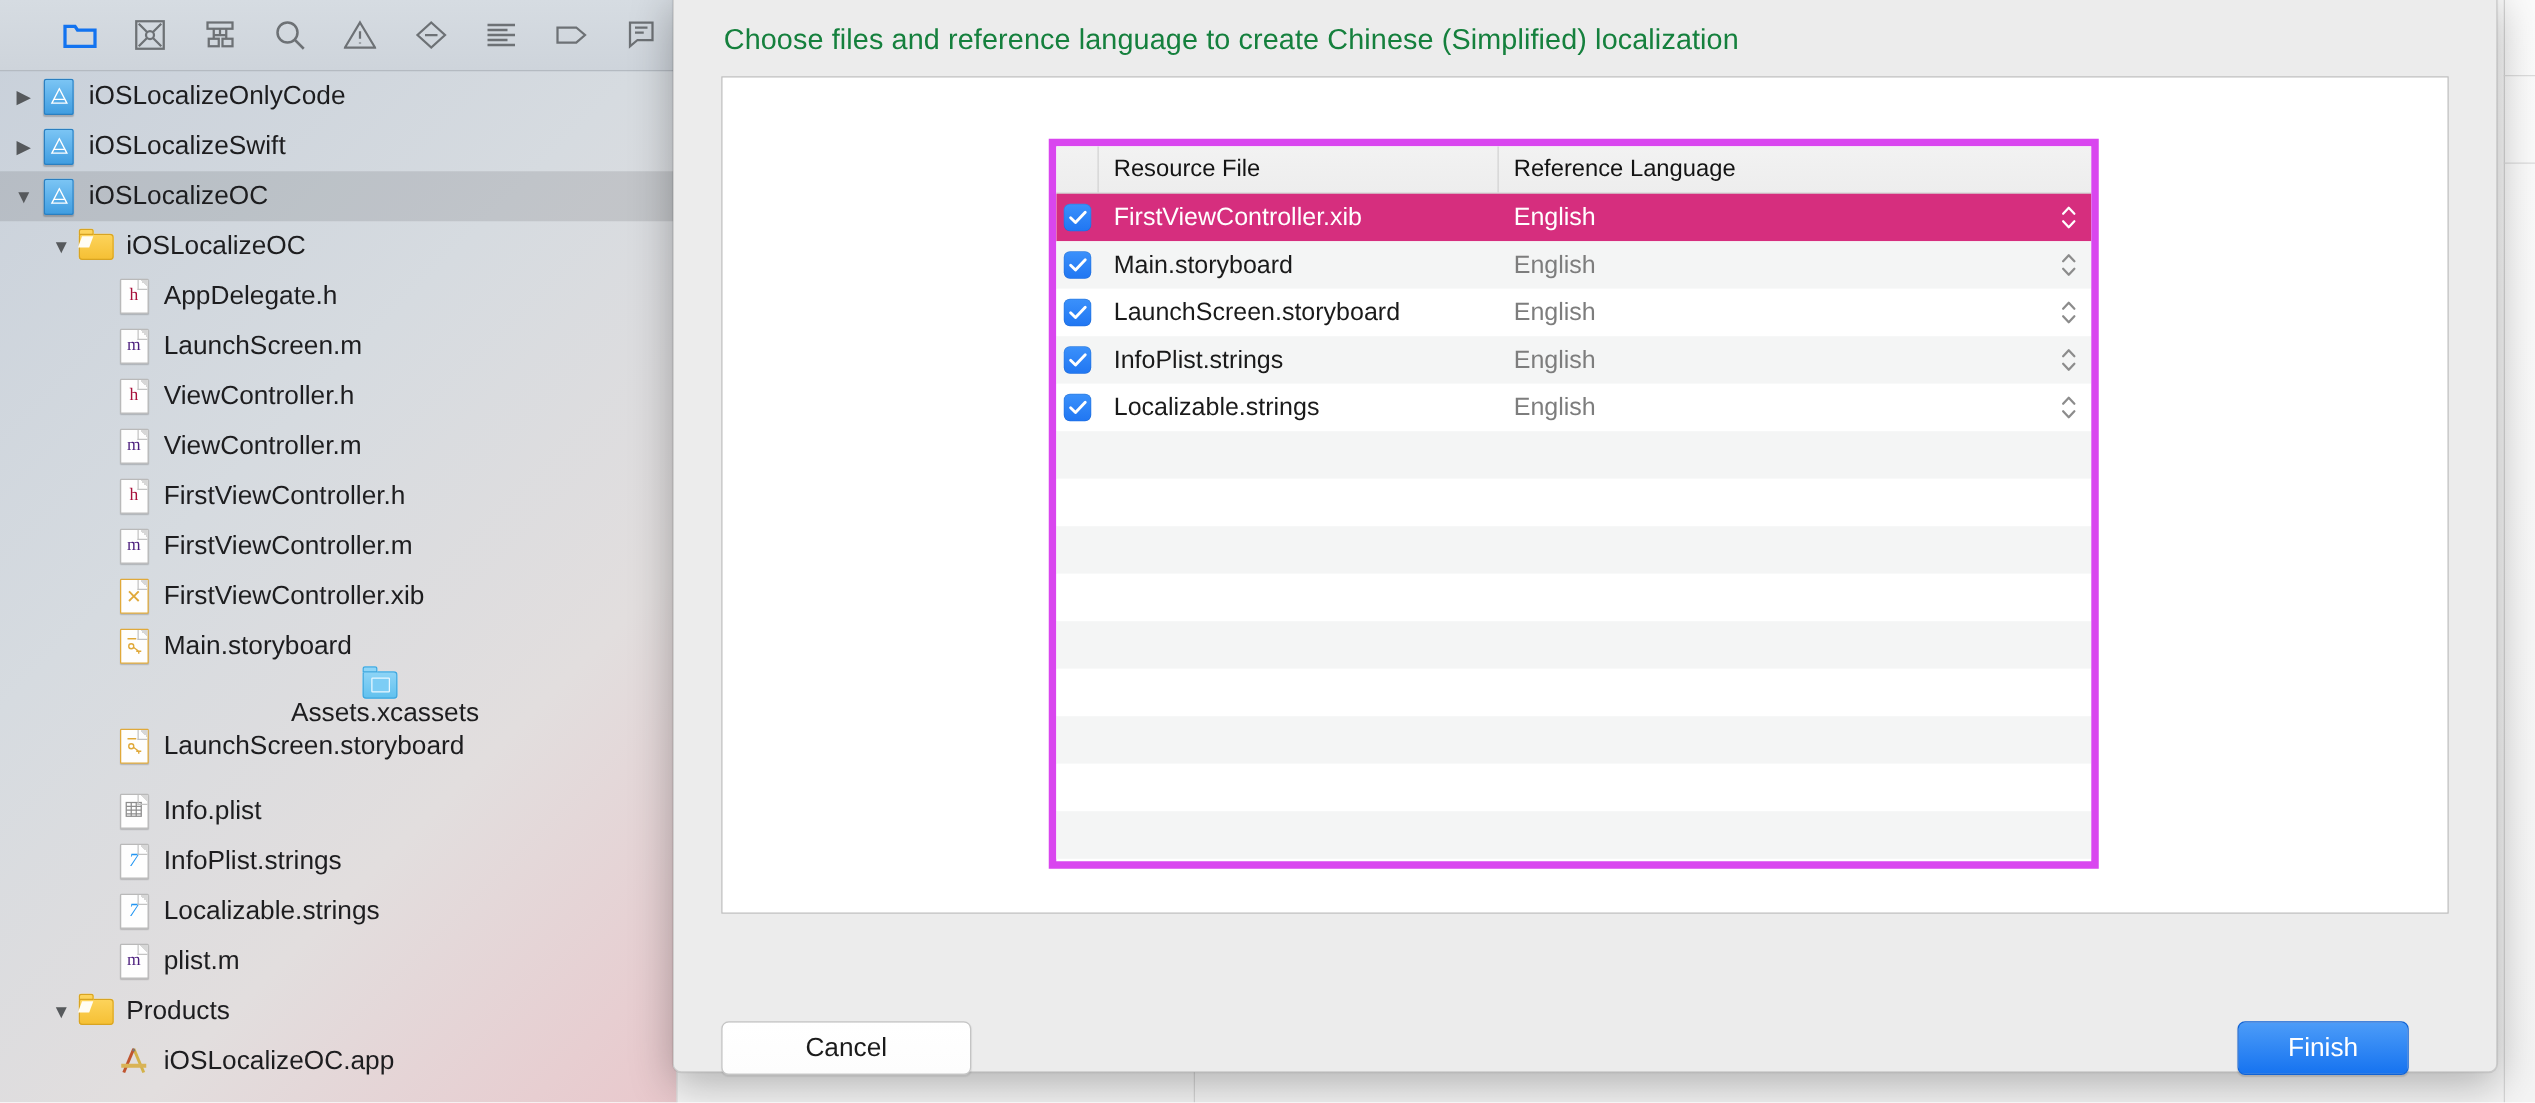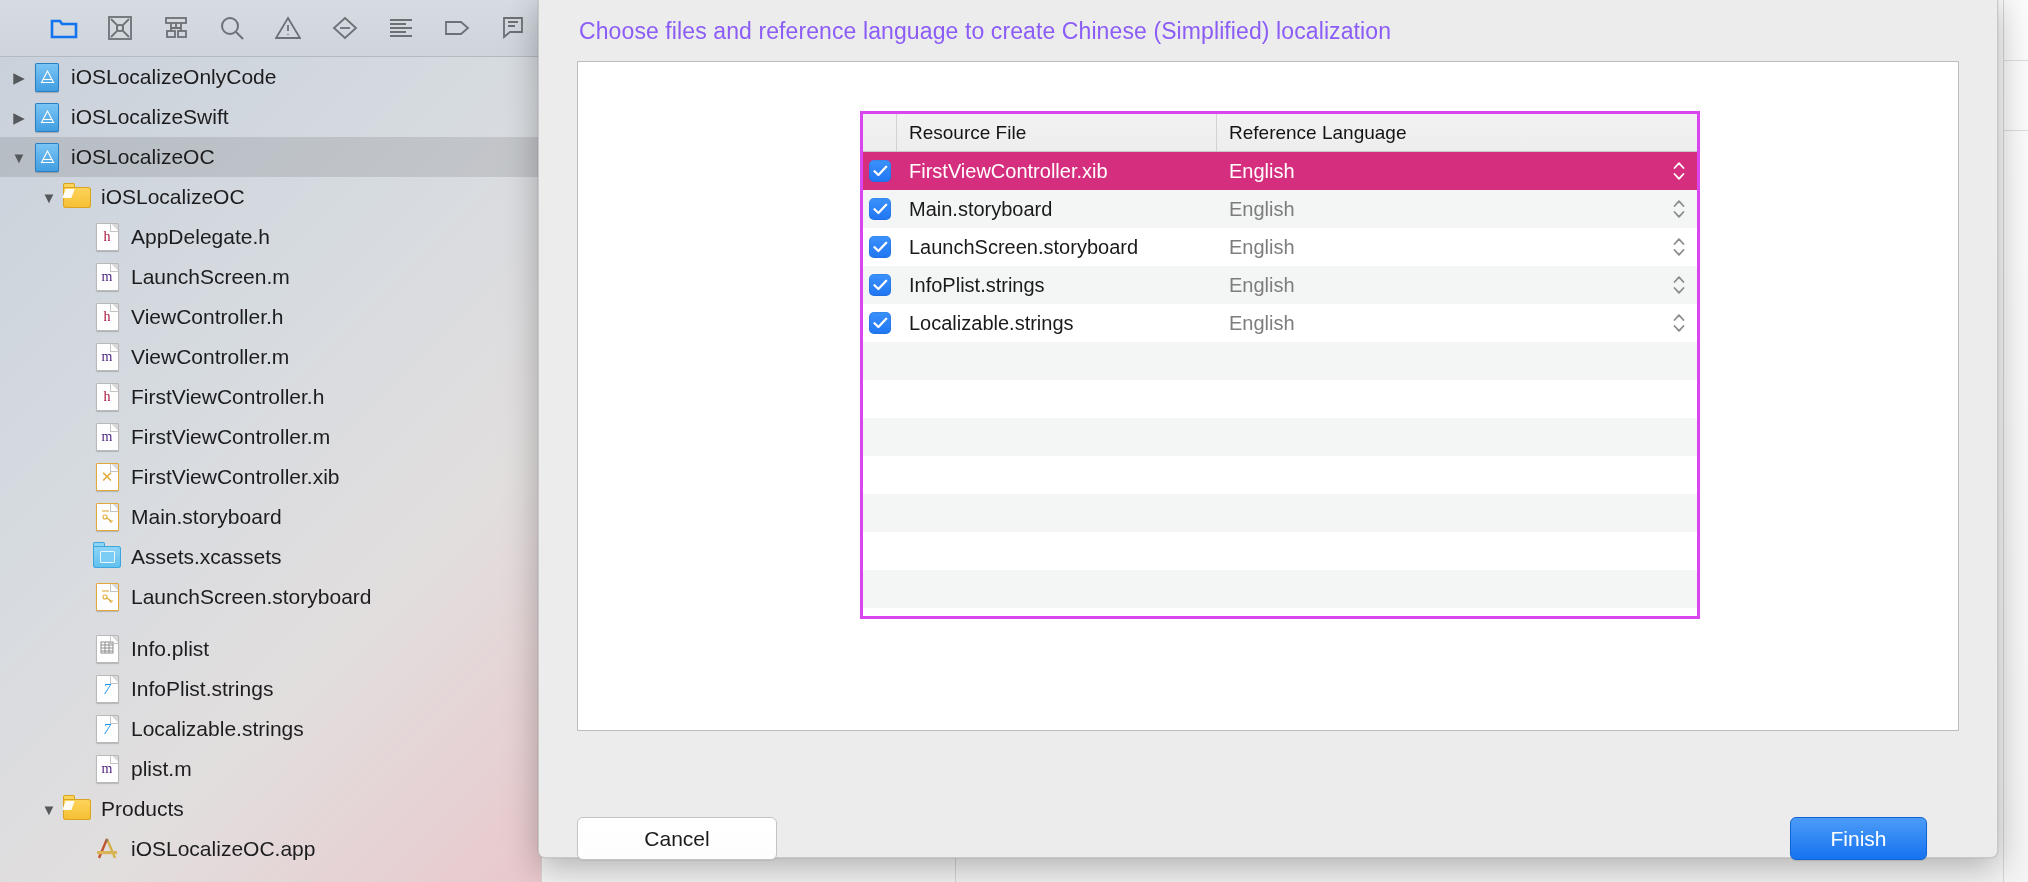--- a/index.html
+++ b/index.html
@@ -125,34 +125,34 @@
     position: absolute; left: 538px; top: -6px;
     width: 1460px; height: 864px;
     background: #ececec;
     border: 1px solid #c9c9c9;
     border-top: none;
     border-radius: 0 0 7px 7px;
     box-shadow: 0 10px 34px rgba(0,0,0,0.28), 0 0 0 0.5px rgba(0,0,0,0.08);
   }
   .sheet-title {
     position: absolute; left: 40px; top: 24px;
-    font-size: 23px; color: #8b5cf6; letter-spacing: .1px;
+    font-size: 23px; color: #15803d; letter-spacing: .1px;
   }
   .sheet-body {
     position: absolute; left: 38px; top: 67px;
     width: 1382px; height: 670px;
     background: #ffffff;
     border: 1px solid #bdbdbd;
   }
 
   
   .table-wrap {
-    position: absolute; left: 282px; top: 49px;
-    width: 840px; height: 508px;
-    border: 3px solid #d946ef;
+    position: absolute; left: 261px; top: 49px;
+    width: 840px; height: 584px;
+    border: 6px solid #d946ef;
     background: #ffffff;
     overflow: hidden;
   }
   .thead {
     display: flex; height: 38px;
     background: linear-gradient(180deg,#f2f2f2 0%, #ededed 100%);
     border-bottom: 1px solid #c8c8c8;
     align-items: center;
     font-size: 19px; color: #141414;
   }
@@ -385,21 +385,21 @@
             <div class="doc sb">
               <svg width="15" height="17" viewBox="0 0 15 17" fill="none" stroke="#e0a93a" stroke-width="1.1">
                 <path d="M2 2h7"></path>
                 <circle cx="5" cy="8" r="2"></circle>
                 <path d="M7 9l4 3M11 12v2M9 12h4"></path>
               </svg>
             </div>
           </span>
           <span class="nav-label">Main.storyboard</span>
         </div>
-        <div class="nav-row" style="padding-left: 66px;">
+        <div class="nav-row" style="padding-left: 66px; flex-direction: column;">
           <span class="disc"></span>
           <span class="nav-icon">
             <div class="xcassets"></div>
           </span>
           <span class="nav-label">Assets.xcassets</span>
         </div>
         <div class="nav-row" style="padding-left: 66px;">
           <span class="disc"></span>
           <span class="nav-icon">
             <div class="doc sb">

